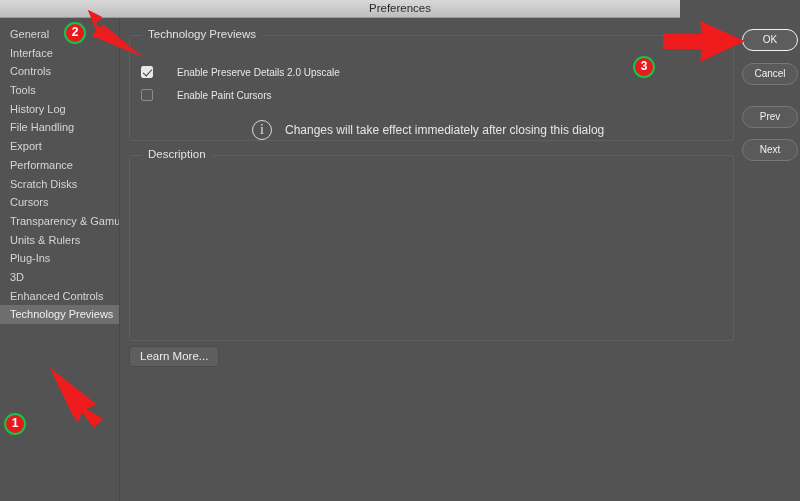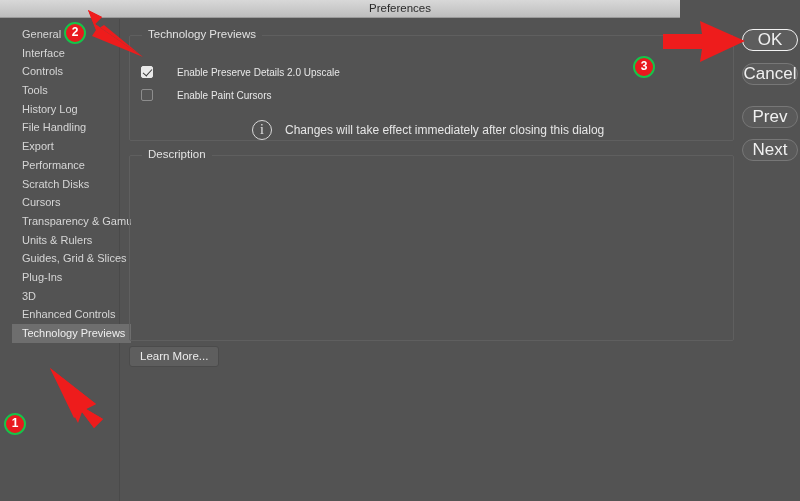--- a/index.html
+++ b/index.html
@@ -58,21 +58,20 @@
     width: 120px;
     height: 482px;
     background: #535353;
     border-right: 1px solid #4a4a4a;
     box-sizing: border-box;
   }
   .sidebar-inner {
     position: absolute;
     left: 0; top: 6px;
     width: 119px;
-    padding-left: 12px;
   }
   .sidebar-item {
     height: 18.7px;
     line-height: 18.7px;
     padding-left: 10px;
     font-size: 11px;
     color: #d6d6d6;
     white-space: nowrap;
     overflow: hidden;
   }
@@ -208,21 +207,21 @@
   .dlg-button {
     position: absolute;
     left: 2px;
     width: 56px;
     height: 22px;
     line-height: 20px;
     text-align: center;
     border-radius: 11px;
     border: 1px solid #777777;
     background: #5a5a5a;
-    font-size: 17px;
+    font-size: 10px;
     color: #f0f0f0;
     box-sizing: border-box;
   }
   .dlg-button.primary {
     border: 1.6px solid #f2f2f2;
     background: #5d5d5d;
   }
   #btn-ok { top: 10px; }
   #btn-cancel { top: 44px; }
   #btn-prev { top: 87px; }
@@ -270,21 +269,20 @@
           <div class="sidebar-item">Controls</div>
           <div class="sidebar-item">Tools</div>
           <div class="sidebar-item">History Log</div>
           <div class="sidebar-item">File Handling</div>
           <div class="sidebar-item">Export</div>
           <div class="sidebar-item">Performance</div>
           <div class="sidebar-item">Scratch Disks</div>
           <div class="sidebar-item">Cursors</div>
           <div class="sidebar-item">Transparency &amp; Gamut</div>
           <div class="sidebar-item">Units &amp; Rulers</div>
-          <div class="sidebar-item">Guides, Grid &amp; Slices</div>
           <div class="sidebar-item">Plug-Ins</div>
           <div class="sidebar-item">3D</div>
           <div class="sidebar-item">Enhanced Controls</div>
           <div class="sidebar-item selected">Technology Previews</div>
         </div>
     </div>
 
     <div class="content">
 
       <div class="groupbox" id="tech-group">

